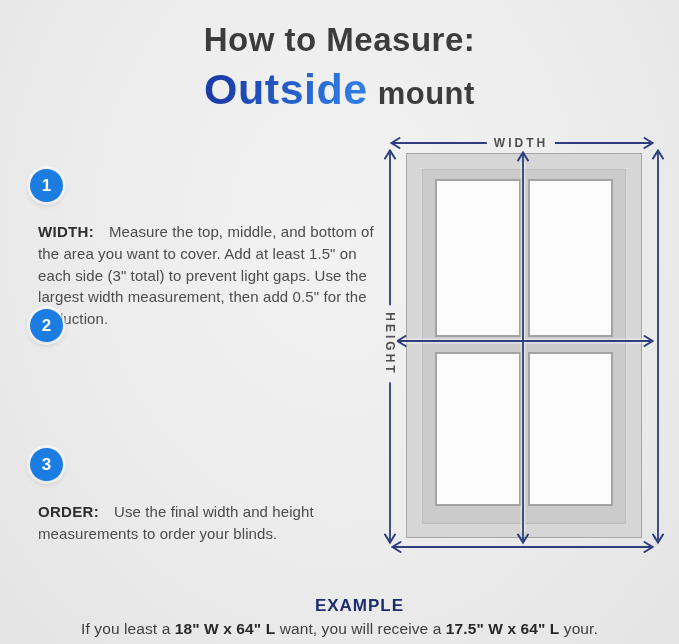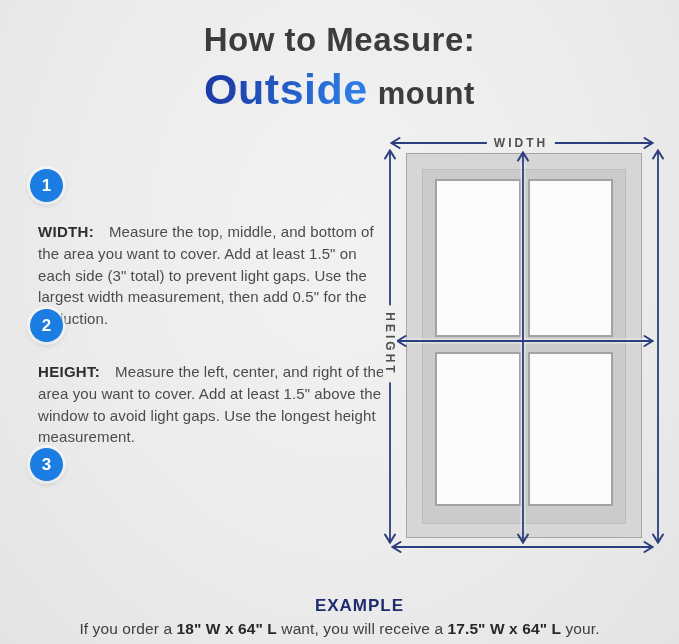--- a/index.html
+++ b/index.html
@@ -76,23 +76,23 @@
     <div class="title-line1">How to Measure:</div>
     <div class="title-line2">
       <span class="title-highlight">Outside</span><span class="title-suffix">mount</span>
     </div>
   </div>
 
   <div class="step-badge" id="badge-1">1</div>
   <p class="step-text" id="text-1"><span class="step-label">WIDTH:</span><span>Measure the top, middle, and bottom of the area you want to cover. Add at least 1.5" on each side (3" total) to prevent light gaps. Use the largest width measurement, then add 0.5" for the deduction.</span></p>
 
   <div class="step-badge" id="badge-2">2</div>
-  <p class="step-text" id="text-2"><span class="step-label">HEIGHT:</span><span>Measure the left, center, and right of the area you want to cover. Add at least 1.5" above the window to avoid light gaps. Use the longest height measurement.</span></p>
 
   <div class="step-badge" id="badge-3">3</div>
+  <p class="step-text" id="text-3"><span class="step-label">ORDER:</span><span>Use the final width and height measurements to order your blinds.</span></p>
 
   <div class="win-outer">
     <div class="win-inner"></div>
     <div class="win-panes">
       <div class="pane"></div>
       <div class="pane"></div>
       <div class="pane"></div>
       <div class="pane"></div>
     </div>
   </div>
@@ -113,16 +113,16 @@
     <line x1="390" y1="151" x2="390" y2="542" stroke="#2c3e7d" stroke-width="1.8" marker-start="url(#ah)" marker-end="url(#ah)"></line>
     <line x1="658" y1="151" x2="658" y2="542" stroke="#2c3e7d" stroke-width="1.8" marker-start="url(#ah)" marker-end="url(#ah)"></line>
     <line x1="523" y1="153" x2="523" y2="542" stroke="#2c3e7d" stroke-width="1.8" marker-start="url(#ah)" marker-end="url(#ah)"></line>
   </svg>
 
   <span class="measure-label" id="width-label">WIDTH</span>
   <span class="measure-label" id="height-label">HEIGHT</span>
 
   <div class="example">
     <div class="example-heading">EXAMPLE</div>
-    <div class="example-sentence"><span>If you order a </span><b>18" W x 64" L</b><span> want, you will receive a </span><b>17.5" W x 64" L</b><span> your.</span></div>
+    <div class="example-sentence"><span>If you least a </span><b>18" W x 64" L</b><span> want, you will receive a </span><b>17.5" W x 64" L</b><span> your.</span></div>
   </div>
 
 </div>
 
 </body></html>

